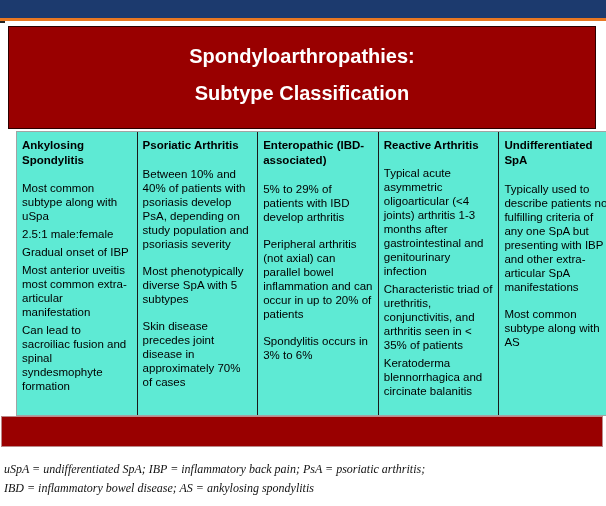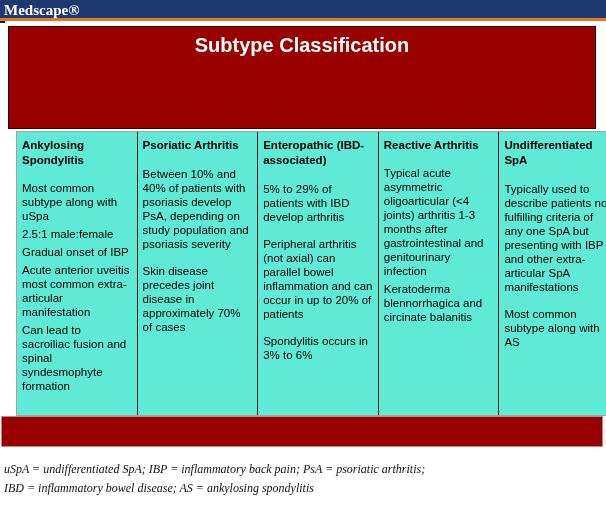--- a/index.html
+++ b/index.html
@@ -2,21 +2,21 @@
 <html><head>
 <meta charset="utf-8">
 <style>
   html,body { margin:0; padding:0; }
   body {
     width:606px; height:506px; background:#ffffff; position:relative;
     font-family:"Liberation Sans", sans-serif; overflow:hidden;
   }
   .topbar { position:absolute; left:0; top:0; width:606px; height:18px; background:#1c3a6e; }
   .logo {
-    position:absolute; left:4px; top:1px; color:#ffffff;
+    position:absolute; left:4px; top:16px; color:#ffffff;
     font-family:"Liberation Serif", serif; font-weight:bold; font-size:15px; line-height:18px;
   }
   .url {
     position:absolute; left:112px; top:2px; color:#ffffff;
     font-weight:bold; font-size:12px; line-height:16px; letter-spacing:0.2px;
   }
   .orange-line { position:absolute; left:0; top:18px; width:606px; height:3px; background:#e87722; }
   .notch { position:absolute; left:0; top:21px; width:5px; height:2px; background:#222222; }
 
   .banner {
@@ -55,50 +55,53 @@
 </head>
 <body>
 
 <div class="topbar">
   <span class="logo">Medscape®</span>
 </div>
 <div class="orange-line"></div>
 <div class="notch"></div>
 
 <div class="banner">
+  <div class="t1">Spondyloarthropathies:</div>
   <div class="t2">Subtype Classification</div>
 </div>
 
 <div class="grid">
 
   <div class="col tight">
     <h3>Ankylosing Spondylitis</h3>
     <p>Most common subtype along with uSpa</p>
     <p>2.5:1 male:female</p>
     <p>Gradual onset of IBP</p>
-    <p>Acute anterior uveitis most common extra-articular manifestation</p>
+    <p>Most anterior uveitis most common extra-articular manifestation</p>
     <p>Can lead to sacroiliac fusion and spinal syndesmophyte formation</p>
   </div>
 
   <div class="col">
     <h3>Psoriatic Arthritis</h3>
     <p>Between 10% and 40% of patients with psoriasis develop PsA, depending on study population and psoriasis severity</p>
+    <p>Most phenotypically diverse SpA with 5 subtypes</p>
     <p>Skin disease precedes joint disease in approximately 70% of cases</p>
   </div>
 
   <div class="col">
     <h3>Enteropathic (IBD-associated)</h3>
     <p>5% to 29% of patients with IBD develop arthritis</p>
     <p>Peripheral arthritis (not axial) can parallel bowel inflammation and can occur in up to 20% of patients</p>
     <p>Spondylitis occurs in 3% to 6%</p>
   </div>
 
   <div class="col tight">
     <h3>Reactive Arthritis</h3>
     <p>Typical acute asymmetric oligoarticular (&lt;4 joints) arthritis 1-3 months after gastrointestinal and genitourinary infection</p>
+    <p>Characteristic triad of urethritis, conjunctivitis, and arthritis seen in &lt; 35% of patients</p>
     <p>Keratoderma blennorrhagica and circinate balanitis</p>
   </div>
 
   <div class="col">
     <h3>Undifferentiated SpA</h3>
     <p>Typically used to describe patients not fulfilling criteria of any one SpA but presenting with IBP and other extra-articular SpA manifestations</p>
     <p>Most common subtype along with AS</p>
   </div>
 
 </div>

